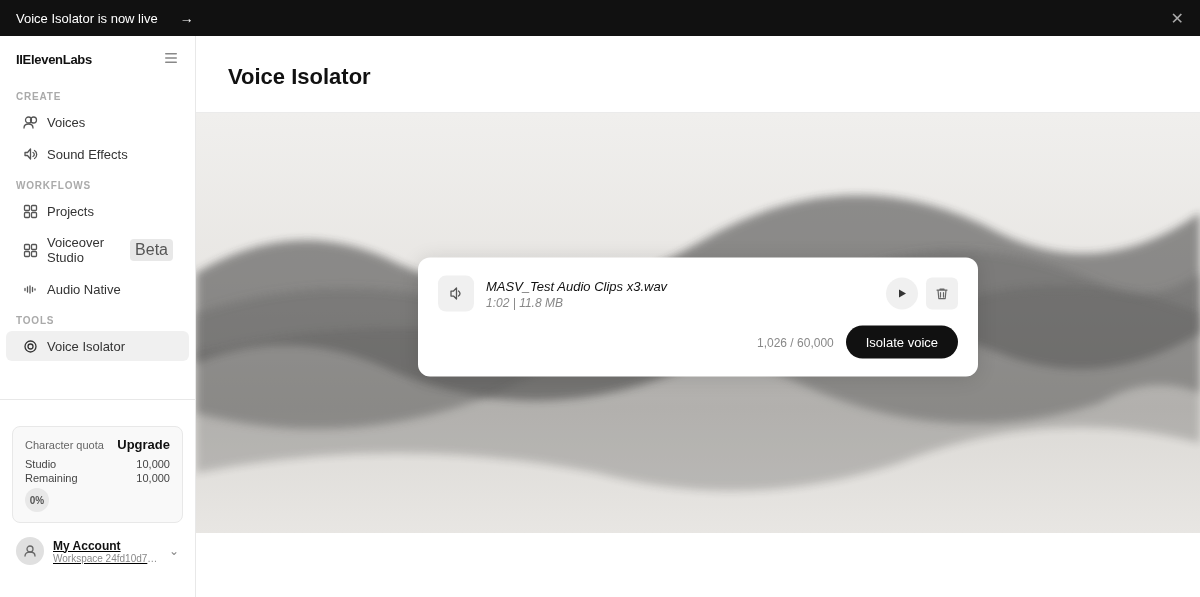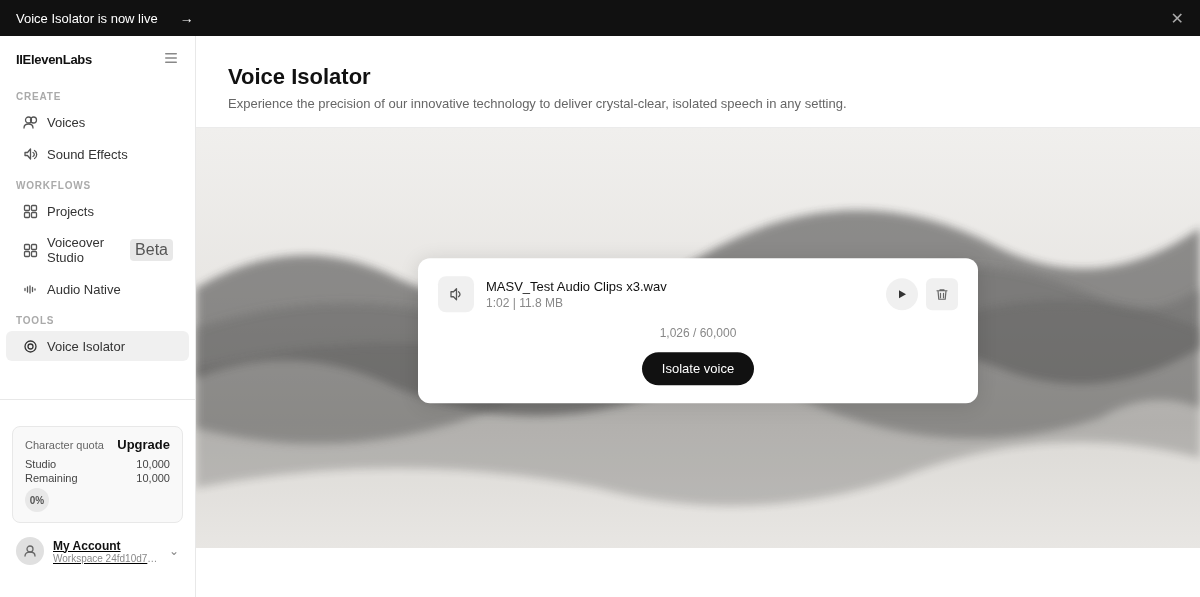--- a/index.html
+++ b/index.html
@@ -242,20 +242,21 @@
       background: #fff;
       border-radius: 12px;
       box-shadow: 0 2px 20px rgba(0,0,0,0.12);
       padding: 18px 20px;
     }
 
     .file-row {
       display: flex;
       align-items: center;
       gap: 12px;
+      font-style: italic;
     }
 
     .file-icon-btn {
       width: 36px;
       height: 36px;
       background: #f0f0f0;
       border-radius: 8px;
       display: flex;
       align-items: center;
       justify-content: center;
@@ -300,21 +301,20 @@
       font-size: 14px;
       color: #666;
     }
 
     .card-footer {
       display: flex;
       justify-content: flex-end;
       align-items: center;
       gap: 12px;
       margin-top: 14px;
-      flex-direction: column;
     }
 
     .quota-display {
       font-size: 12px;
       color: #888;
     }
 
     .isolate-btn {
       background: #111;
       color: #fff;
@@ -459,21 +459,20 @@
         <span class="user-chevron">⌄</span>
       </div>
     </div>
 
   </div>
 
   <div class="main-content">
 
     <div class="page-header">
       <div class="page-title">Voice Isolator</div>
-      <div class="page-subtitle">Experience the precision of our innovative technology to deliver crystal-clear, isolated speech in any setting.</div>
     </div>
 
     <div class="wave-area">
 
       <svg class="wave-svg" viewBox="0 0 1000 420" preserveAspectRatio="none">
         <defs>
           <filter id="blur1">
               <feGaussianBlur stdDeviation="4"></feGaussianBlur>
             </filter>
         </defs>

